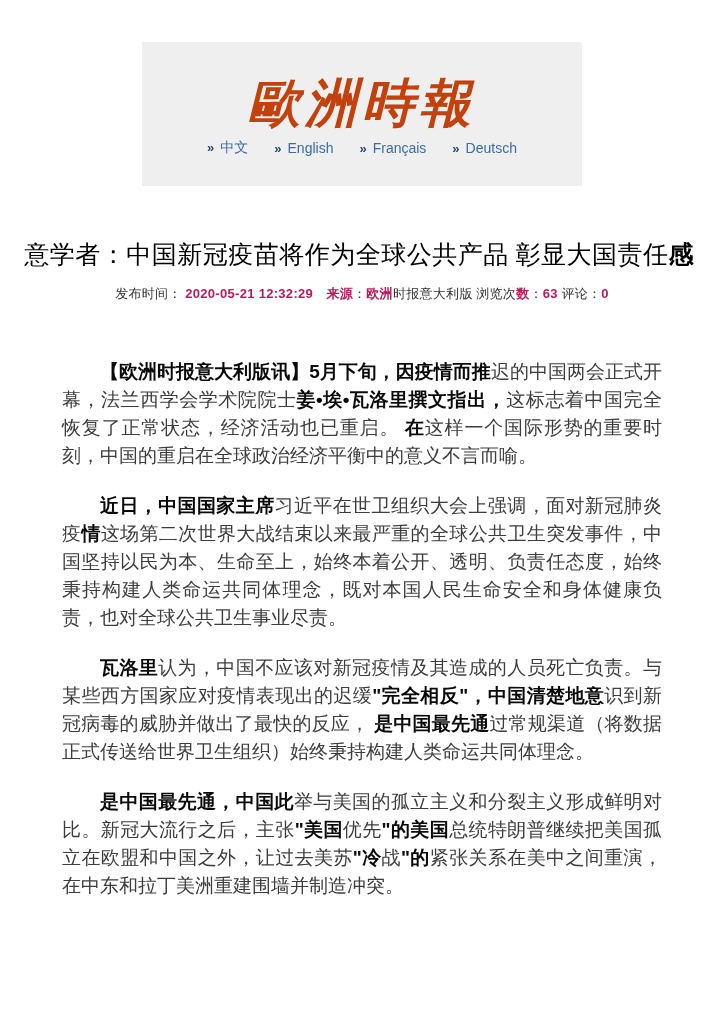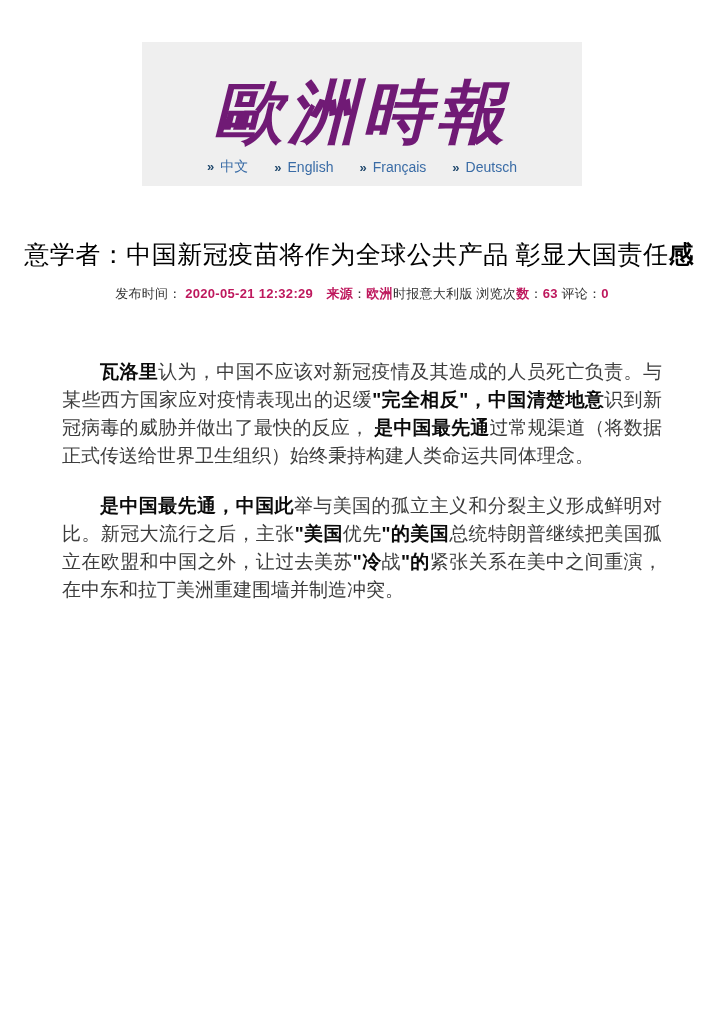--- a/index.html
+++ b/index.html
@@ -9,22 +9,22 @@
   }
   
   .header-box {
     position:absolute; left:142px; top:42px; width:440px; height:144px;
     background:#efefef; box-sizing:border-box;
     display:flex; flex-direction:column; align-items:center; justify-content:flex-start;
     padding-top:32px;
   }
   .logo {
     font-family:"DejaVu Serif","Liberation Serif",serif;
-    font-size:69px; line-height:1.1; font-weight:bold; font-style:italic;
-    color:#701a75; letter-spacing:5px; cursor:pointer; text-decoration:none;
+    font-size:52px; line-height:1.1; font-weight:bold; font-style:italic;
+    color:#c2410c; letter-spacing:5px; cursor:pointer; text-decoration:none;
   }
   .lang-row {
     margin-top:8px; display:flex; gap:26px; align-items:center;
     font-family:"Liberation Sans","DejaVu Sans",sans-serif; font-size:14px;
   }
   .lang-link { display:flex; gap:6px; align-items:baseline; text-decoration:none; color:#3a6ca6; cursor:pointer; }
   .lang-link .marker { color:#234a6e; font-weight:bold; font-size:13px; }
   
   .title {
     position:absolute; top:230px; left:24px; right:30px;
@@ -73,17 +73,19 @@
           <span>Deutsch</span>
         </a>
       </div>
   </div>
 
   <h1 class="title"><span>意学者：中国新冠疫苗将作为全球公共产品 彰显大国责任</span><span class="b-tail">感</span></h1>
 
   <div class="meta"><span>发布时间： </span><span class="b">2020-05-21 12:32:29</span><span>　</span><span class="b">来源</span><span>：</span><span class="b">欧洲</span><span>时报意大利版 浏览次</span><span class="b">数</span><span>：</span><span class="b">63</span><span> 评论：</span><span class="b">0</span></div>
 
   <div class="article-body">
+      <p><span class="b">【欧洲时报意大利版讯】5月下旬，因疫情而推</span><span class="n">迟的中国两会正式开幕，法兰西学会学术院院士</span><span class="b">姜•埃•瓦洛里撰文指出，</span><span class="n">这标志着中国完全恢复了正常状态，经济活动也已重启。 </span><span class="b">在</span><span class="n">这样一个国际形势的重要时刻，中国的重启在全球政治经济平衡中的意义不言而喻。</span></p>
+      <p><span class="b">近日，中国国家主席</span><span class="n">习近平在世卫组织大会上强调，面对新冠肺炎疫</span><span class="b">情</span><span class="n">这场第二次世界大战结束以来最严重的全球公共卫生突发事件，中国坚持以民为本、生命至上，始终本着公开、透明、负责任态度，始终秉持构建人类命运共同体理念，既对本国人民生命安全和身体健康负责，也对全球公共卫生事业尽责。</span></p>
       <p><span class="b">瓦洛里</span><span class="n">认为，中国不应该对新冠疫情及其造成的人员死亡负责。与某些西方国家应对疫情表现出的迟缓</span><span class="b">"完全相反"，中国清楚地意</span><span class="n">识到新冠病毒的威胁并做出了最快的反应， </span><span class="b">是中国最先通</span><span class="n">过常规渠道（将数据正式传送给世界卫生组织）始终秉持构建人类命运共同体理念。</span></p>
       <p><span class="b">是中国最先通，中国此</span><span class="n">举与美国的孤立主义和分裂主义形成鲜明对比。新冠大流行之后，主张</span><span class="b">"美国</span><span class="n">优先</span><span class="b">"的美国</span><span class="n">总统特朗普继续把美国孤立在欧盟和中国之外，让过去美苏</span><span class="b">"冷</span><span class="n">战</span><span class="b">"的</span><span class="n">紧张关系在美中之间重演，在中东和拉丁美洲重建围墙并制造冲突。</span></p>
     </div>
 
 </div>
 
 </body></html>

